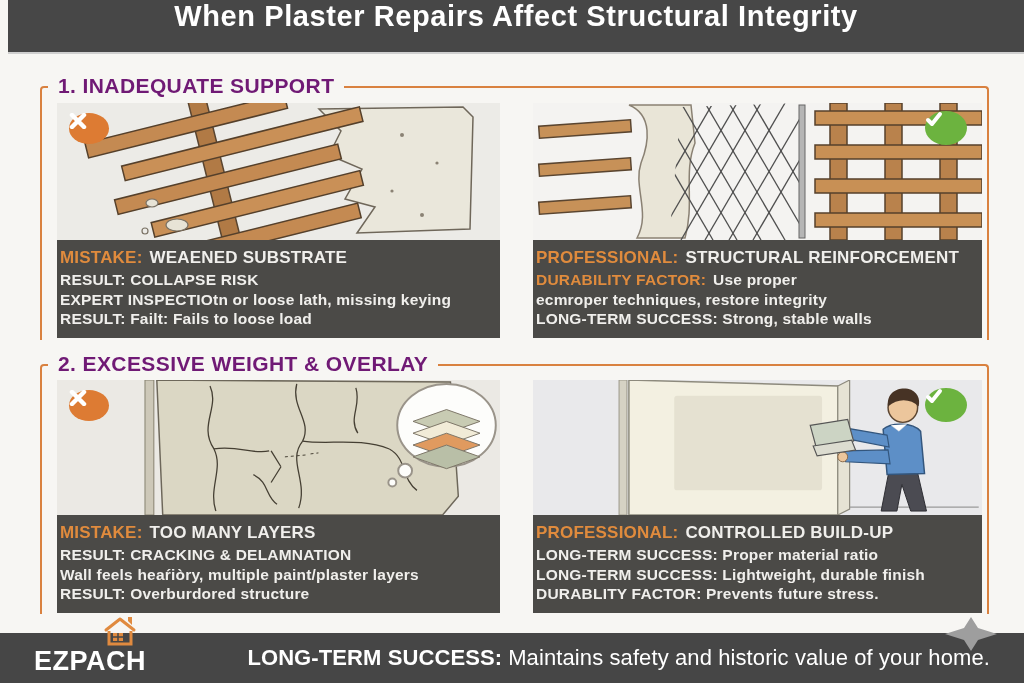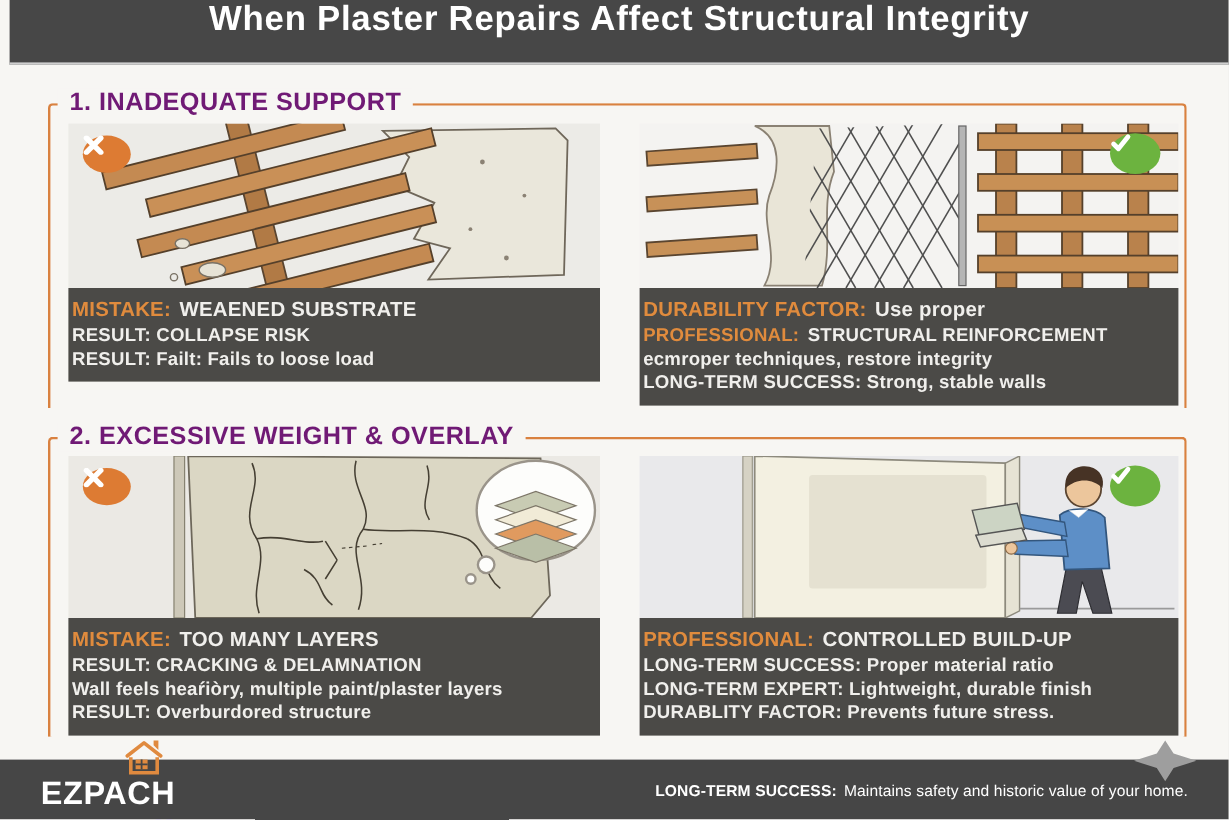--- a/index.html
+++ b/index.html
@@ -62,21 +62,21 @@
 
   
   .footerbar {
     position:absolute; left:0; right:0; top:633px; height:50px;
     background:#464646; display:flex; align-items:center;
   }
   .brand { display:flex; align-items:flex-end; margin-left:34px;flex-direction:column; }
   .brand svg { width:34px; height:30px; margin-right:9px; }
   .brand-name { color:#ffffff; font-size:27px; font-weight:bold; letter-spacing:0.5px; }
   .brand-suffix { color:#c4b5fd; font-size:17px; font-weight:bold; align-self:flex-end; margin:0 0 4px 1px; }
-  .tagline { position:absolute; right:34px; color:#ffffff; font-size:13px; letter-spacing:0.1px; }
+  .tagline { position:absolute; right:34px; color:#ffffff; font-size:22px; letter-spacing:0.1px; }
   .tagline .tag-label { font-weight:bold; margin-right:6px; }
   .diamond { position:absolute; right:26px; top:-17px; }
 </style>
 </head>
 <body>
 
 <div class="canvas">
 
   <div class="titlebar">
     <div class="page-title">When Plaster Repairs Affect Structural Integrity</div>
@@ -107,20 +107,21 @@
       </svg>
       <div class="badge badge-x">
         <svg viewBox="0 0 18 16">
             <path d="M3,2 L15,14 M15,2 L3,14" stroke="#ffffff" stroke-width="4.5" stroke-linecap="round"></path>
           </svg>
       </div>
     </div>
     <div class="cap">
       <div class="cap-line"><span class="cap-label">MISTAKE:</span><span class="cap-text">WEAENED SUBSTRATE</span></div>
       <div class="cap-line"><span class="cap-label"></span><span class="cap-text">RESULT: COLLAPSE RISK</span></div>
+      <div class="cap-line"><span class="cap-label"></span><span class="cap-text">EXPERT INSPECTIOtn or loose lath, missing keying</span></div>
       <div class="cap-line"><span class="cap-label"></span><span class="cap-text">RESULT: Failt: Fails to loose load</span></div>
     </div>
   </div>
 
   <div class="panel" id="p2">
     <div class="ill">
       <svg viewBox="0 0 449 137">
         <g fill="#c79158" stroke="#5a4530" stroke-width="1.5">
           <rect x="6" y="20" width="92" height="12" transform="rotate(-4 52 26)"></rect>
           <rect x="6" y="58" width="92" height="12" transform="rotate(-4 52 64)"></rect>
@@ -157,22 +158,22 @@
           <rect x="282" y="110" width="167" height="14"></rect>
         </g>
       </svg>
       <div class="badge badge-check">
         <svg viewBox="0 0 18 16">
             <path d="M3,9 L7,13 L15,3" fill="none" stroke="#ffffff" stroke-width="4" stroke-linecap="round" stroke-linejoin="round"></path>
           </svg>
       </div>
     </div>
     <div class="cap">
+      <div class="cap-line"><span class="cap-label">PROFESSIONAL:</span><span class="cap-text">STRUCTURAL REINFORCEMENT</span></div>
       <div class="cap-line"><span class="cap-label">DURABILITY FACTOR:</span><span class="cap-text">Use proper</span></div>
-      <div class="cap-line"><span class="cap-label">PROFESSIONAL:</span><span class="cap-text">STRUCTURAL REINFORCEMENT</span></div>
       <div class="cap-line"><span class="cap-label"></span><span class="cap-text">ecmroper techniques, restore integrity</span></div>
       <div class="cap-line"><span class="cap-label"></span><span class="cap-text">LONG-TERM SUCCESS: Strong, stable walls</span></div>
     </div>
   </div>
 
   <div class="frame" id="frame2"></div>
   <div class="sec-heading" id="h2">2. EXCESSIVE WEIGHT &amp; OVERLAY</div>
 
   <div class="panel" id="p3">
     <div class="ill">
@@ -242,21 +243,21 @@
       </svg>
       <div class="badge badge-check">
         <svg viewBox="0 0 18 16">
             <path d="M3,9 L7,13 L15,3" fill="none" stroke="#ffffff" stroke-width="4" stroke-linecap="round" stroke-linejoin="round"></path>
           </svg>
       </div>
     </div>
     <div class="cap">
       <div class="cap-line"><span class="cap-label">PROFESSIONAL:</span><span class="cap-text">CONTROLLED BUILD-UP</span></div>
       <div class="cap-line"><span class="cap-label"></span><span class="cap-text">LONG-TERM SUCCESS: Proper material ratio</span></div>
-      <div class="cap-line"><span class="cap-label"></span><span class="cap-text">LONG-TERM EXPERT: Lightweight, durable finish</span></div>
+      <div class="cap-line"><span class="cap-label"></span><span class="cap-text">LONG-TERM SUCCESS: Lightweight, durable finish</span></div>
       <div class="cap-line"><span class="cap-label"></span><span class="cap-text">DURABLITY FACTOR: Prevents future stress.</span></div>
     </div>
   </div>
 
   <div class="footerbar">
     <div class="brand">
       <svg viewBox="0 0 34 30">
         <path d="M3,14 L17,3 L31,14" fill="none" stroke="#e08a3f" stroke-width="3" stroke-linecap="round" stroke-linejoin="round"></path>
         <path d="M25,5 L25,1 L29,1 L29,9" fill="#e08a3f"></path>
         <path d="M6,15 L6,28 L28,28 L28,15" fill="none" stroke="#e08a3f" stroke-width="3"></path>

